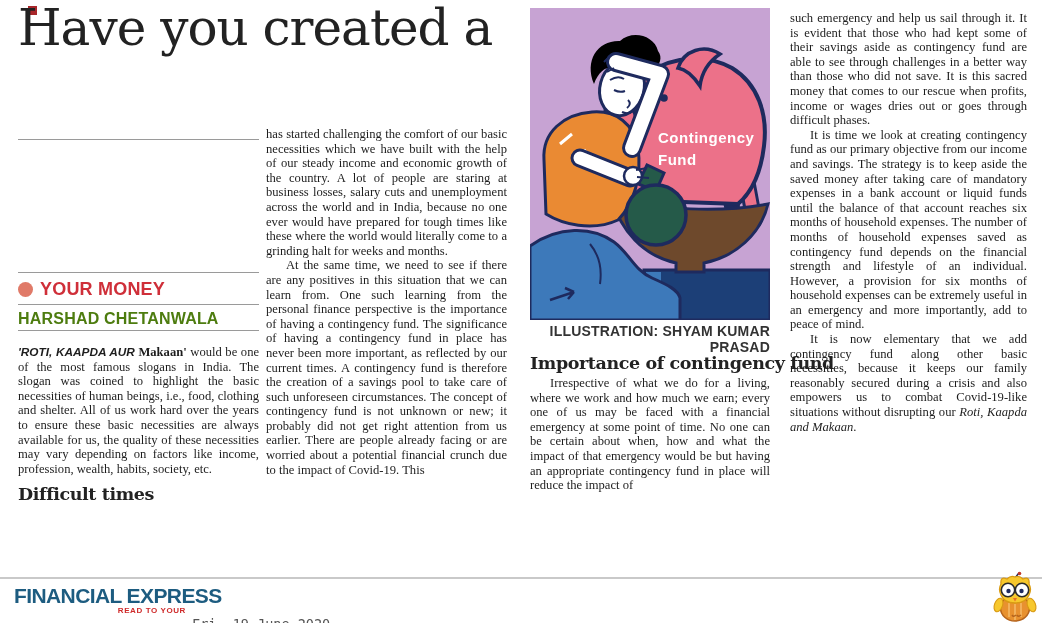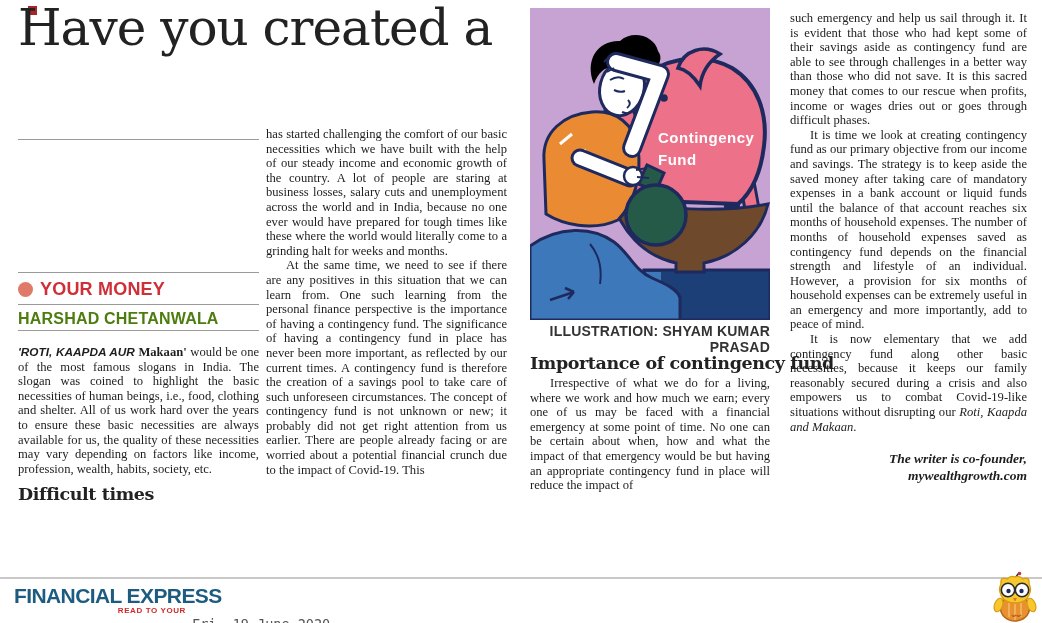--- a/index.html
+++ b/index.html
@@ -130,24 +130,20 @@
 
   <div class="col col3">
     <p class="subhead">Importance of contingency fund</p>
     <p class="indent">Irrespective of what we do for a living, where we work and how much we earn; every one of us may be faced with a financial emergency at some point of time. No one can be certain about when, how and what the impact of that emergency would be but having an appropriate contingency fund in place will reduce the impact of</p>
   </div>
 
   <div class="col col4">
     <p>such emergency and help us sail through it. It is evident that those who had kept some of their savings aside as contingency fund are able to see through challenges in a better way than those who did not save. It is this sacred money that comes to our rescue when profits, income or wages dries out or goes through difficult phases.</p>
     <p class="indent">It is time we look at creating contingency fund as our primary objective from our income and savings. The strategy is to keep aside the saved money after taking care of mandatory expenses in a bank account or liquid funds until the balance of that account reaches six months of household expenses. The number of months of household expenses saved as contingency fund depends on the financial strength and lifestyle of an individual. However, a provision for six months of household expenses can be extremely useful in an emergency and more importantly, add to peace of mind.</p>
     <p class="indent"><span>It is now elementary that we add contingency fund along other basic necessities, because it keeps our family reasonably secured during a crisis and also empowers us to combat Covid-19-like situations without disrupting our </span><span class="ital">Roti, Kaapda and Makaan</span><span>.</span></p>
-    <p class="byline">
-      <span>The writer is co-founder,</span><br>
-      <span>mywealthgrowth.com</span>
-    </p>
   </div>
 
   <div class="footer-sep"></div>
 
   <div class="fe-logo">
     <div class="fe-name">FINANCIAL EXPRESS</div>
     <div class="fe-tag">READ TO YOUR</div>
   </div>
 
   <div class="stamp">

